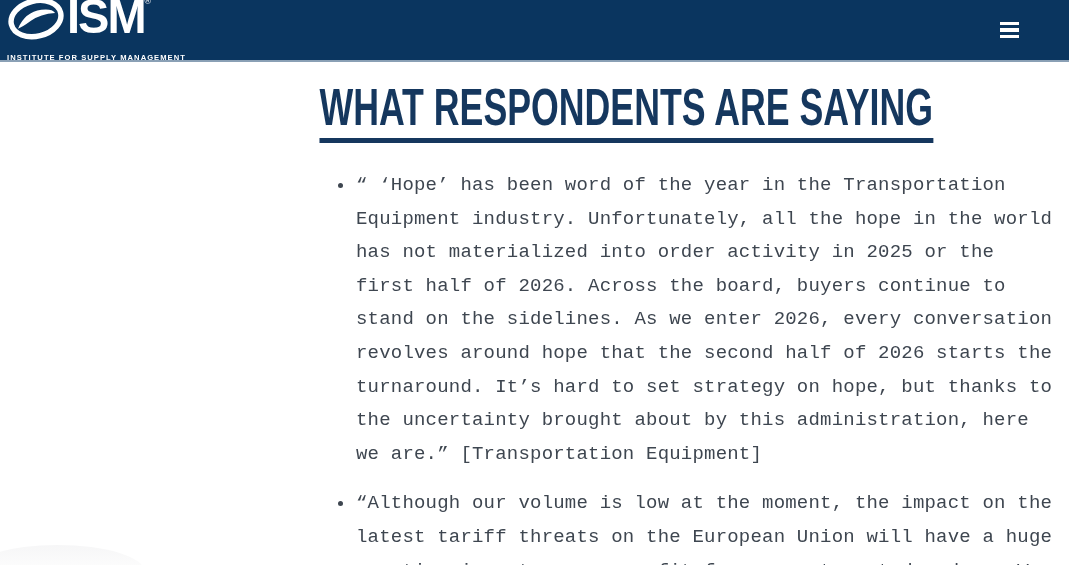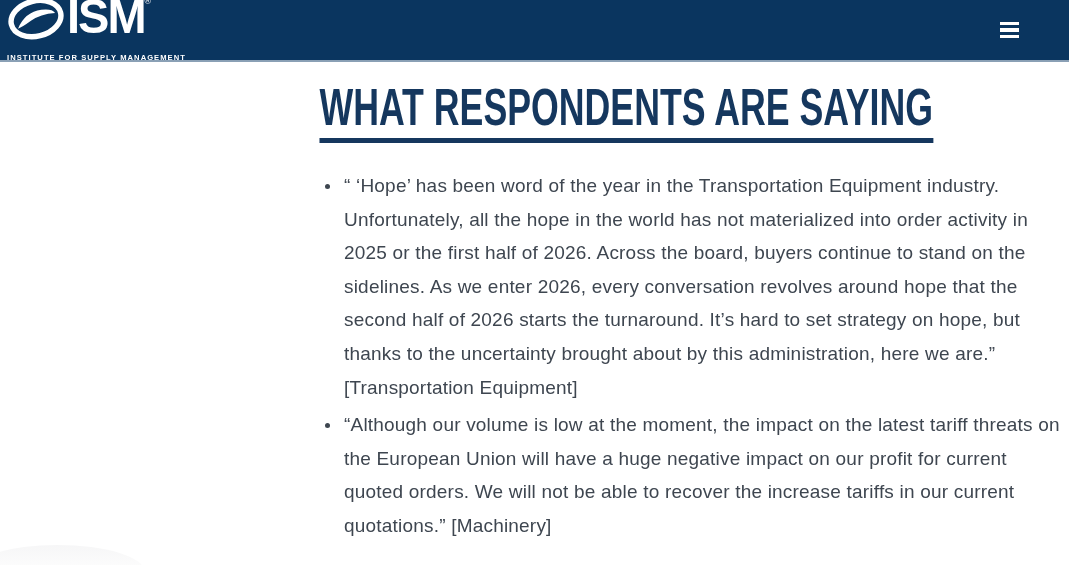--- a/index.html
+++ b/index.html
@@ -90,21 +90,21 @@
   }
   .quotes-list {
     margin: 26px 12px 0 322px;
     width: 735px;
     list-style: disc outside;
     color: #3e4650;
     font-size: 19px;
     line-height: 33.6px;
     letter-spacing: 0.2px;
   }
-  .quotes-list li { margin: 4px; padding-left: 2px; }
+  .quotes-list li { margin: 16px; padding-left: 2px; font-family: Liberation Mono, monospace; }
   .quotes-list li::marker { color: #3e4650; font-size: 17px; }
 
   
   .corner-shadow {
     position: absolute;
     left: -30px; bottom: -14px;
     width: 175px; height: 34px;
     border-radius: 50% 50% 0 0 / 80% 80% 0 0;
     background: linear-gradient(180deg, #f4f4f5 0%, #fcfcfc 70%);
     opacity: 0.8;

